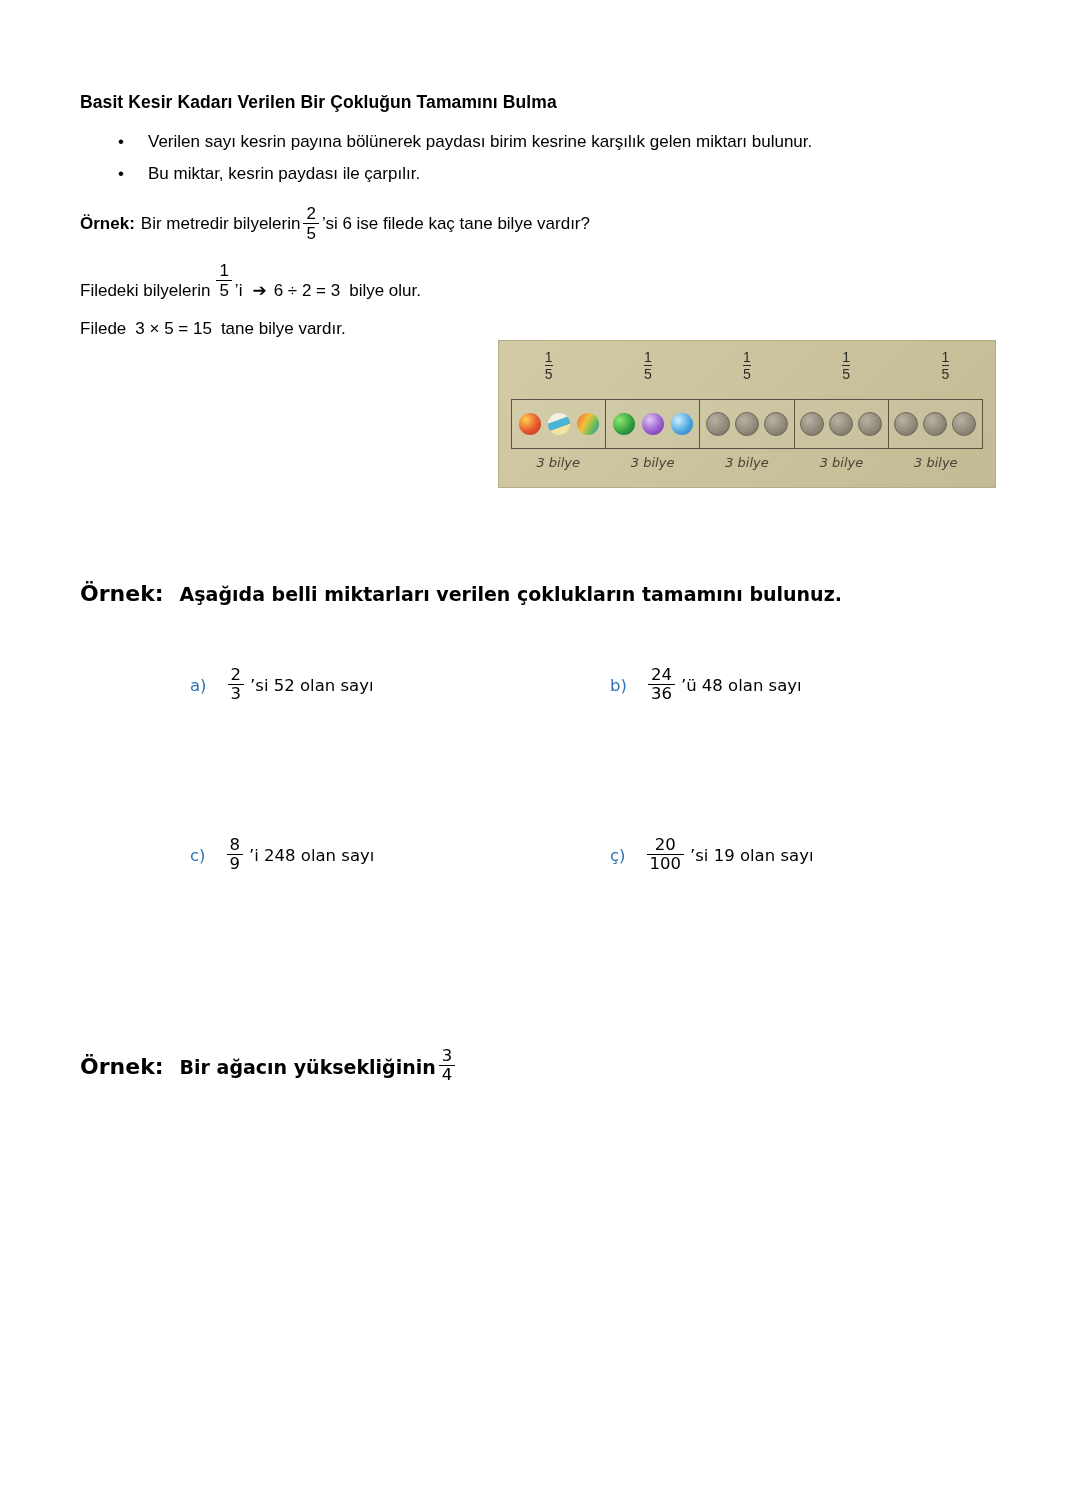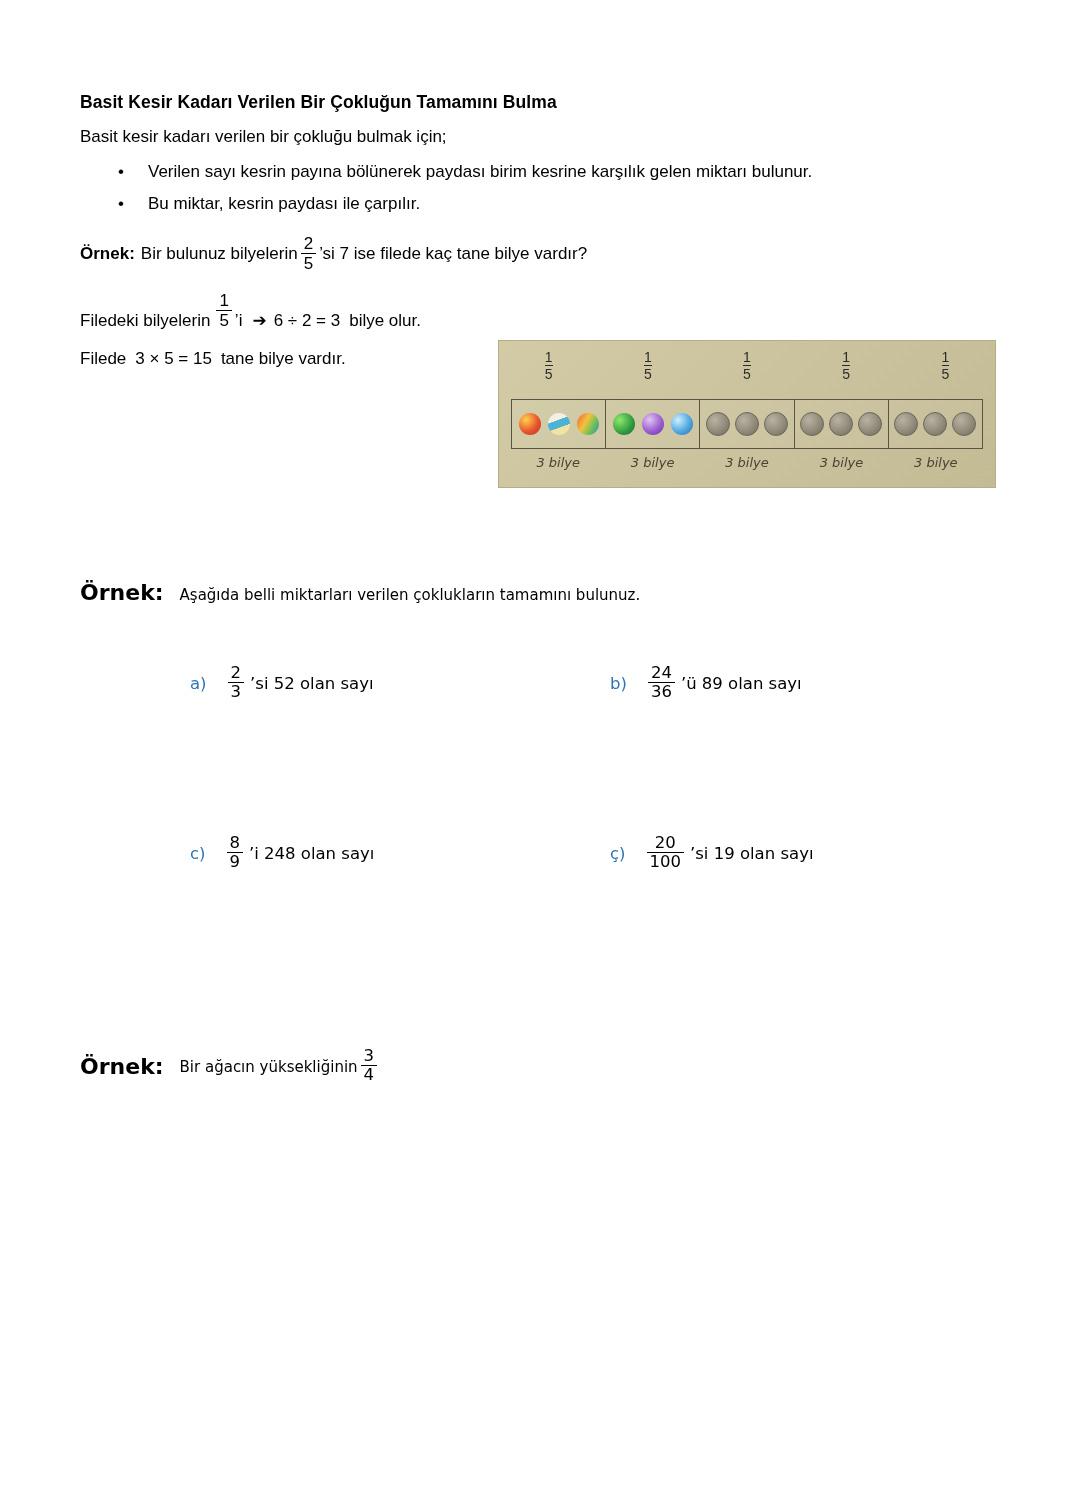--- a/index.html
+++ b/index.html
@@ -207,22 +207,23 @@
   }
   .ornek-word {
     font-family: "DejaVu Sans", sans-serif;
     font-weight: bold;
     font-size: 22px;
     margin-right: 16px;
     white-space: nowrap;
   }
   .ornek-text {
     font-family: "DejaVu Sans", sans-serif;
-    font-size: 15px;
+    font-size: 19px;
     line-height: 1.5;
+    font-weight: bold;
   }
 
   .items {
     margin-top: 30px;
     position: relative;
     height: 60px;
   }
   .item {
     position: absolute;
     display: flex;
@@ -244,41 +245,40 @@
 </style>
 </head>
 <body>
 
 <div class="page">
 
   <div class="content">
 
     <h1 class="title">Basit Kesir Kadarı Verilen Bir Çokluğun Tamamını Bulma</h1>
 
-    <p class="intro">Basit kesir kadarı verilen bir çokluğu bulmak için;</p>
 
     <ul class="rules">
       <li>
         <span class="bullet">•</span>
         <span>Verilen sayı kesrin payına bölünerek paydası birim kesrine karşılık gelen miktarı bulunur.</span>
       </li>
       <li>
         <span class="bullet">•</span>
         <span>Bu miktar, kesrin paydası ile çarpılır.</span>
       </li>
     </ul>
 
     <div class="ornek1">
       <span class="lbl">Örnek:</span>
-      <span>Bir bulunuz bilyelerin</span>
+      <span>Bir metredir bilyelerin</span>
       <span class="frac">
         <span class="num">2</span>
         <span class="den">5</span>
       </span>
-      <span>’si 7 ise filede kaç tane bilye vardır?</span>
+      <span>’si 6 ise filede kaç tane bilye vardır?</span>
     </div>
 
     <div class="solution">
       <div class="sol-line">
         <span class="txt">Filedeki bilyelerin</span>
         <span class="frac">
           <span class="num">1</span>
           <span class="den">5</span>
         </span>
         <span class="txt">’i</span>
@@ -383,21 +383,21 @@
         </span>
         <span class="tail">’si  52 olan sayı</span>
       </div>
 
       <div class="item" style="left:530px; top:28px;">
         <span class="mark">b)</span>
         <span class="frac inline-frac-dj">
           <span class="num">24</span>
           <span class="den">36</span>
         </span>
-        <span class="tail">’ü  89 olan sayı</span>
+        <span class="tail">’ü  48 olan sayı</span>
       </div>
     </div>
 
     <div class="items" style="margin-top:110px;">
       <div class="item" style="left:110px; top:28px;">
         <span class="mark">c)</span>
         <span class="frac inline-frac-dj">
           <span class="num">8</span>
           <span class="den">9</span>
         </span>

